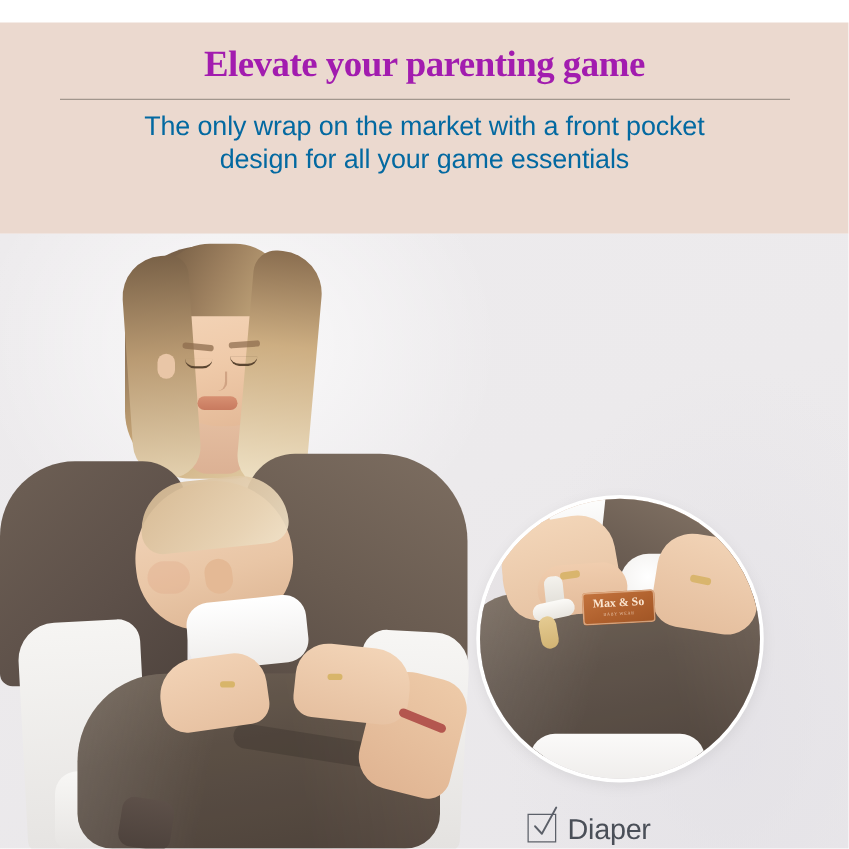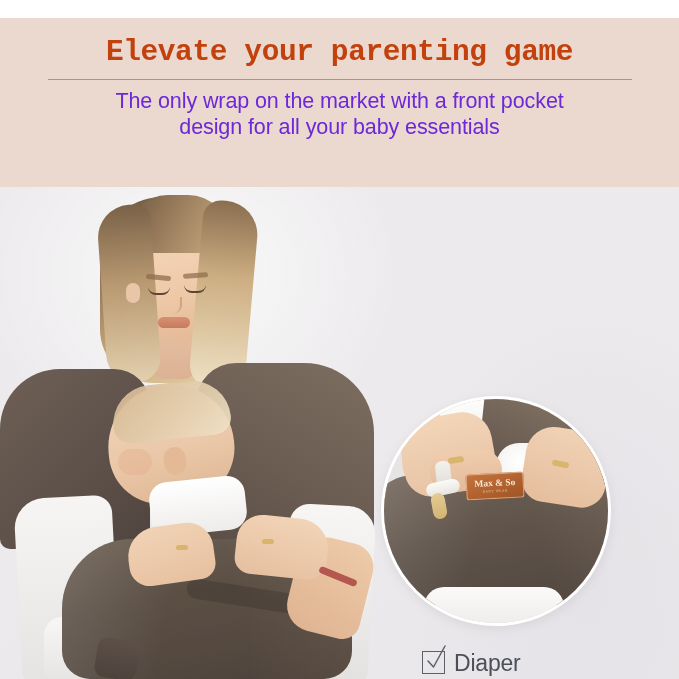--- a/index.html
+++ b/index.html
@@ -25,40 +25,40 @@
     top: 18px;
     width: 679px;
     height: 169px;
     background: #ebd9cf;
     box-sizing: border-box;
   }
   .headline {
     margin: 0;
     padding: 17px 30px 0 30px;
     text-align: center;
-    color: #c2410c;
+    color: #a21caf;
     font-size: 29.5px;
     line-height: 34px;
     font-weight: 700;
     letter-spacing: -0.4px;
-    font-family: Liberation Mono, monospace;
+    font-family: Liberation Serif, serif;
   }
   .headline .ln { display: block; }
   .divider {
     width: 584px;
     height: 1px;
     margin: 10px auto 0 auto;
     background: #8a7f77;
     opacity: 0.75;
   }
   .subhead {
     margin: 0;
     padding: 9px 24px 0 24px;
     text-align: center;
-    color: #6d28d9;
+    color: #0369a1;
     font-size: 21.5px;
     line-height: 25.5px;
     font-weight: 400;
     letter-spacing: -0.1px;
   }
   .subhead .ln { display: block; }
 
   
   .photo-area {
     position: absolute;
@@ -444,21 +444,21 @@
   <div class="banner">
 
     <h1 class="headline">
       <span class="ln">Elevate your parenting game</span>
     </h1>
 
     <div class="divider"></div>
 
     <p class="subhead">
       <span class="ln">The only wrap on the market with a front pocket</span>
-      <span class="ln">design for all your baby essentials</span>
+      <span class="ln">design for all your game essentials</span>
     </p>
 
   </div>
 
   <div class="photo-area">
     <div class="wallgrad"></div>
 
     <div class="mom">
       <div class="m-hair-back"></div>
       <div class="m-neck"></div>

